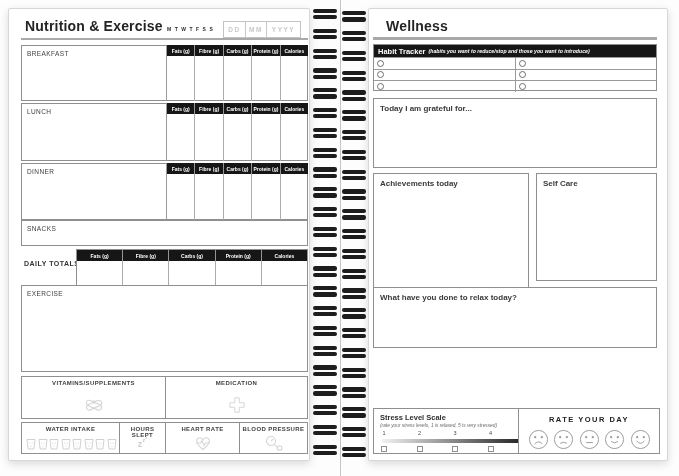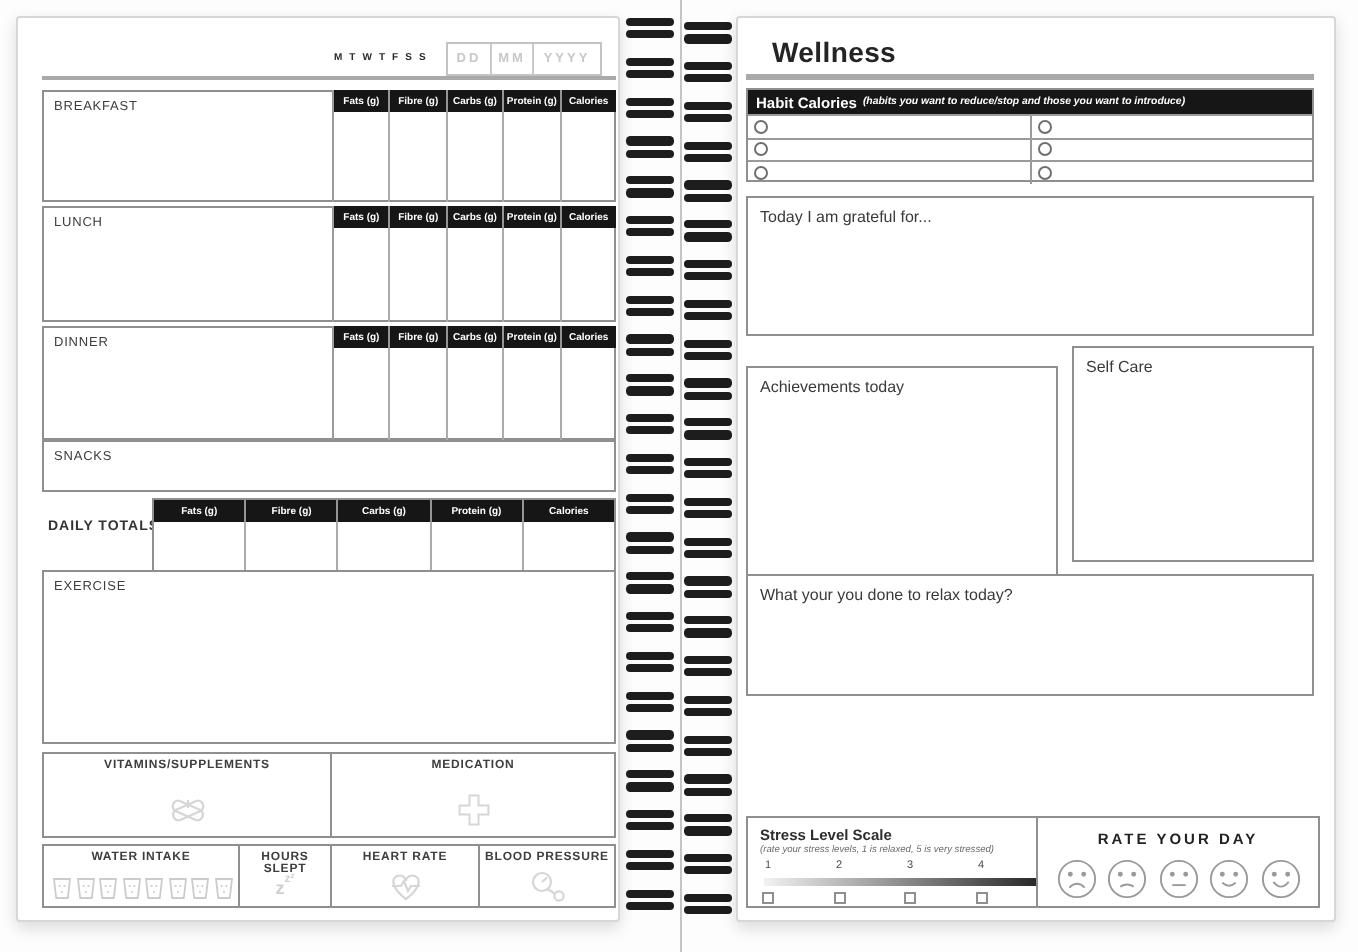--- a/index.html
+++ b/index.html
@@ -68,21 +68,21 @@
   
   .ht-head { height:12px; background:#161616; display:flex; align-items:center; padding-left:4px; }
   .ht-title { color:#fff; font-size:7.5px; font-weight:700; margin-right:3px; }
   .ht-sub { color:#fff; font-size:5.2px; font-style:italic; font-weight:600; }
   .ht-row { height:11.6px; display:flex; border-top:1px solid #9a9a9a; }
   .ht-cell { flex:1; display:flex; align-items:center; padding-left:3px;
              border-left:1px solid #9a9a9a; }
   .ht-cell:first-child { border-left:none; }
   .circle { width:7px; height:7px; border:1px solid #6f6f6f; border-radius:50%; }
 
-  .prompt { position:absolute; left:6px; top:5px; font-size:8px; color:#3a3a3a; }
+  .prompt { position:absolute; left:6px; top:5px; font-size:8px; color:#3a3a3a;font-weight:bold; }
 
   .ss-title { position:absolute; left:6px; top:4px; font-size:7.5px; font-weight:600; color:#2e2e2e; }
   .ss-note  { position:absolute; left:6px; top:14px; font-size:4.8px; font-style:italic; color:#6b6b6b; }
   .ss-nums  { position:absolute; left:7px; right:7px; top:21px; display:flex; justify-content:space-between; }
   .ss-nums span { font-size:5.5px; color:#4a4a4a; width:6px; text-align:center; }
   .ss-bar { position:absolute; left:8px; right:8px; top:30px; height:4px;
             background:linear-gradient(to right,#f2f2f2,#1a1a1a); }
   .ss-checks { position:absolute; left:7px; right:7px; top:37px; display:flex; justify-content:space-between; }
   .chk { width:6px; height:6px; border:1px solid #8f8f8f; background:#fff; }
 
@@ -103,20 +103,21 @@
 
   .icon-gray { stroke:#d6d6d6; fill:none; stroke-width:1.1; }
   .zzz { color:#cfcfcf; font-weight:700; }
 </style>
 </head>
 <body>
 
 <div class="scene">
 
   <div class="page left">
+    <div class="pg-title" style="left:16px; top:9px;">Nutrition &amp; Exercise</div>
 
     <div class="days">
       <span>M</span>
       <span>T</span>
       <span>W</span>
       <span>T</span>
       <span>F</span>
       <span>S</span>
       <span>S</span>
     </div>
@@ -507,21 +508,21 @@
         <i class="rb"></i>
       </div>
     </div>
 
   <div class="page right">
     <div class="pg-title" style="left:17px; top:9px;">Wellness</div>
     <div class="rule" style="left:4px; top:28px; width:284px; height:2.5px;"></div>
 
     <div class="box" style="left:4px; top:35px; width:284px; height:47px;">
       <div class="ht-head">
-        <span class="ht-title">Habit Calories</span>
+        <span class="ht-title">Habit Tracker</span>
         <span class="ht-sub">(habits you want to reduce/stop and those you want to introduce)</span>
       </div>
       <div class="ht-row">
         <div class="ht-cell">
             <span class="circle"></span>
           </div>
         <div class="ht-cell">
             <span class="circle"></span>
           </div>
       </div>
@@ -540,29 +541,29 @@
         <div class="ht-cell">
             <span class="circle"></span>
           </div>
       </div>
     </div>
 
     <div class="box" style="left:4px; top:89px; width:284px; height:70px;">
       <span class="prompt">Today I am grateful for...</span>
     </div>
 
-    <div class="box" style="left:4px; top:164px; width:156px; height:128px;margin-top:10px;">
+    <div class="box" style="left:4px; top:164px; width:156px; height:128px;">
       <span class="prompt">Achievements today</span>
     </div>
     <div class="box" style="left:167px; top:164px; width:121px; height:108px;text-align:right;">
       <span class="prompt">Self Care</span>
     </div>
 
     <div class="box" style="left:4px; top:278px; width:284px; height:61px;">
-      <span class="prompt">What your you done to relax today?</span>
+      <span class="prompt">What have you done to relax today?</span>
     </div>
 
 
     <div class="box" style="left:4px; top:399px; width:164px; height:46px;">
       <div class="ss-title">Stress Level Scale</div>
       <div class="ss-note">(rate your stress levels, 1 is relaxed, 5 is very stressed)</div>
       <div class="ss-nums">
         <span>1</span>
         <span>2</span>
         <span>3</span>

